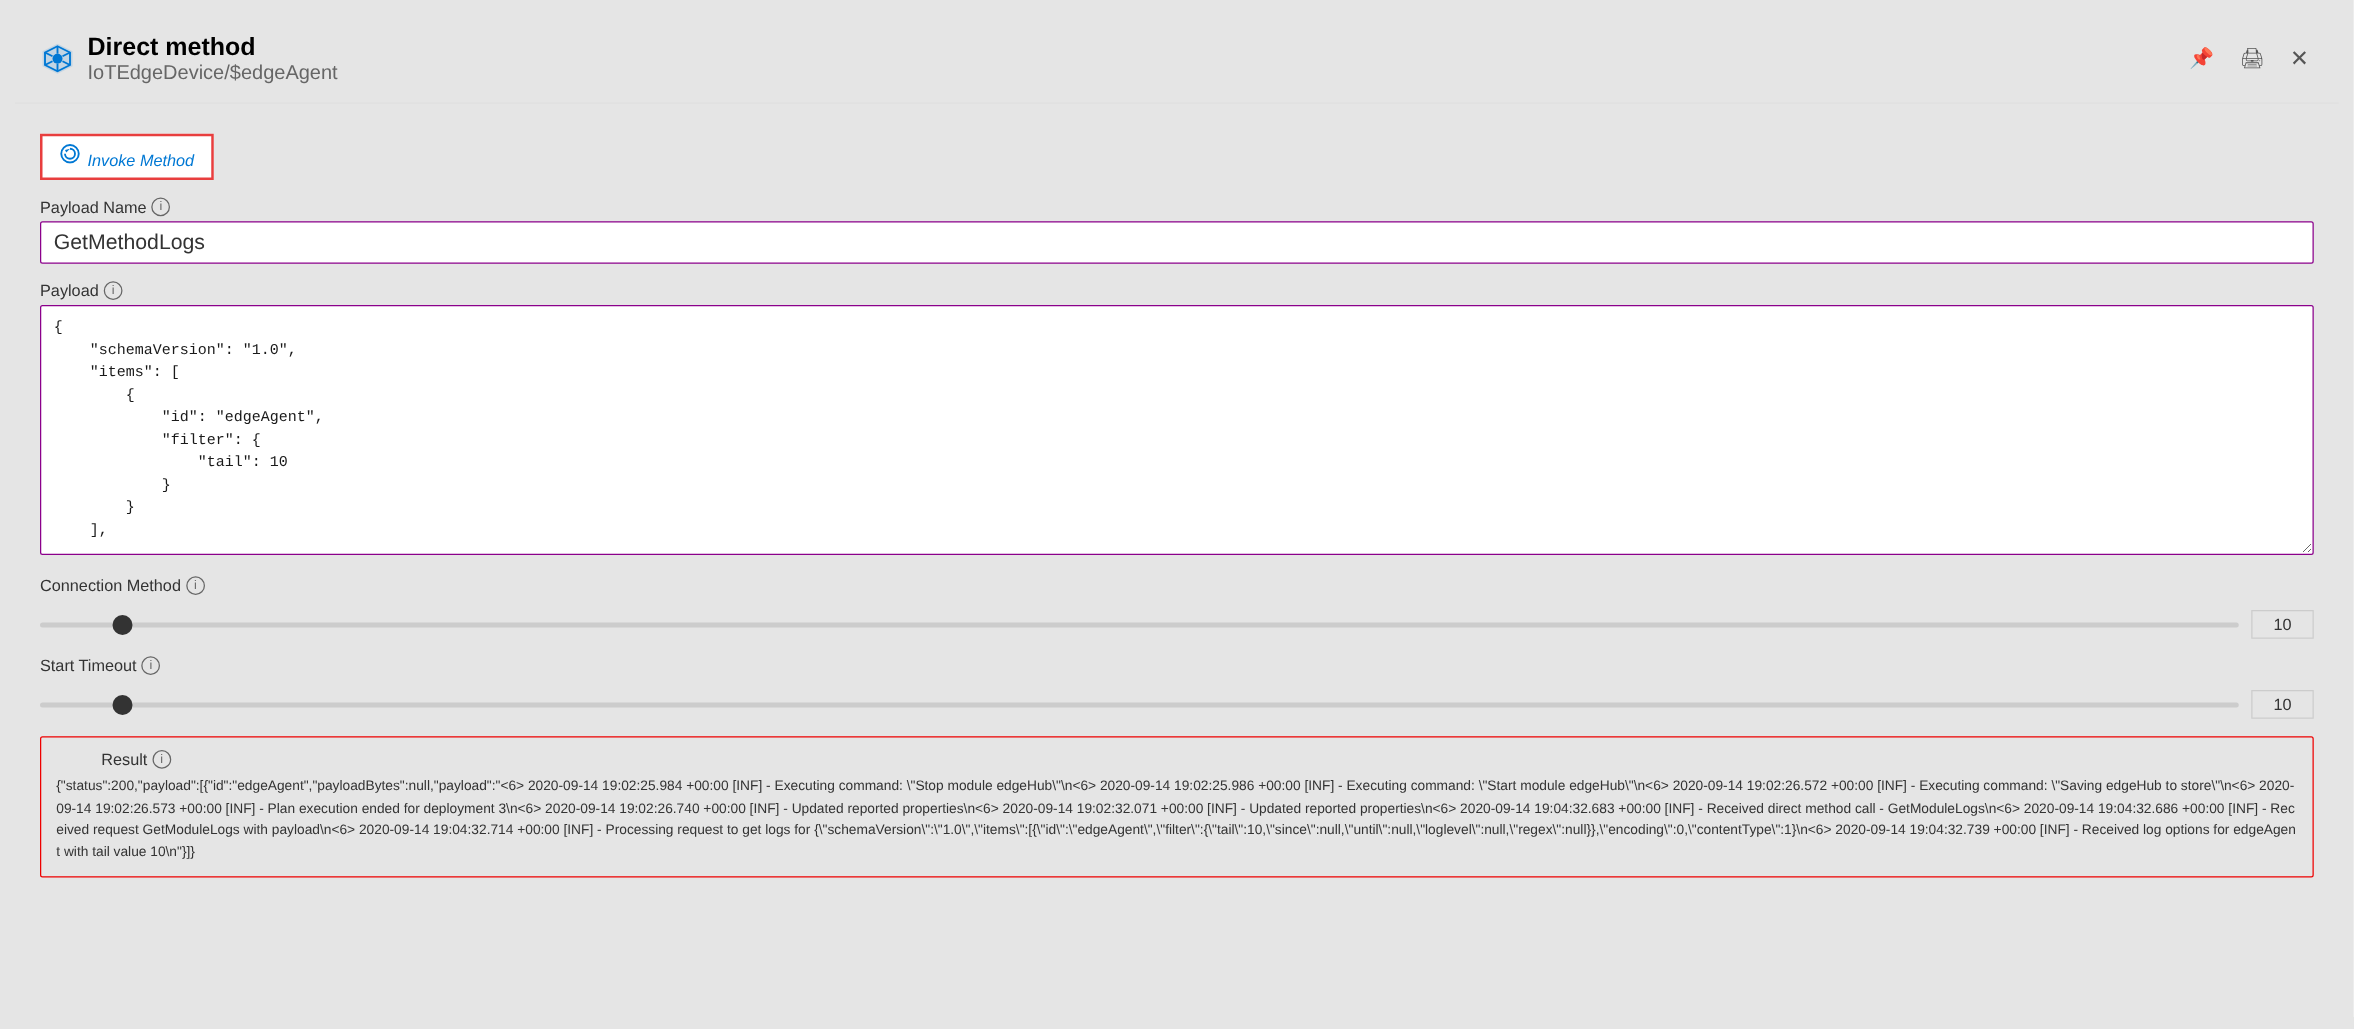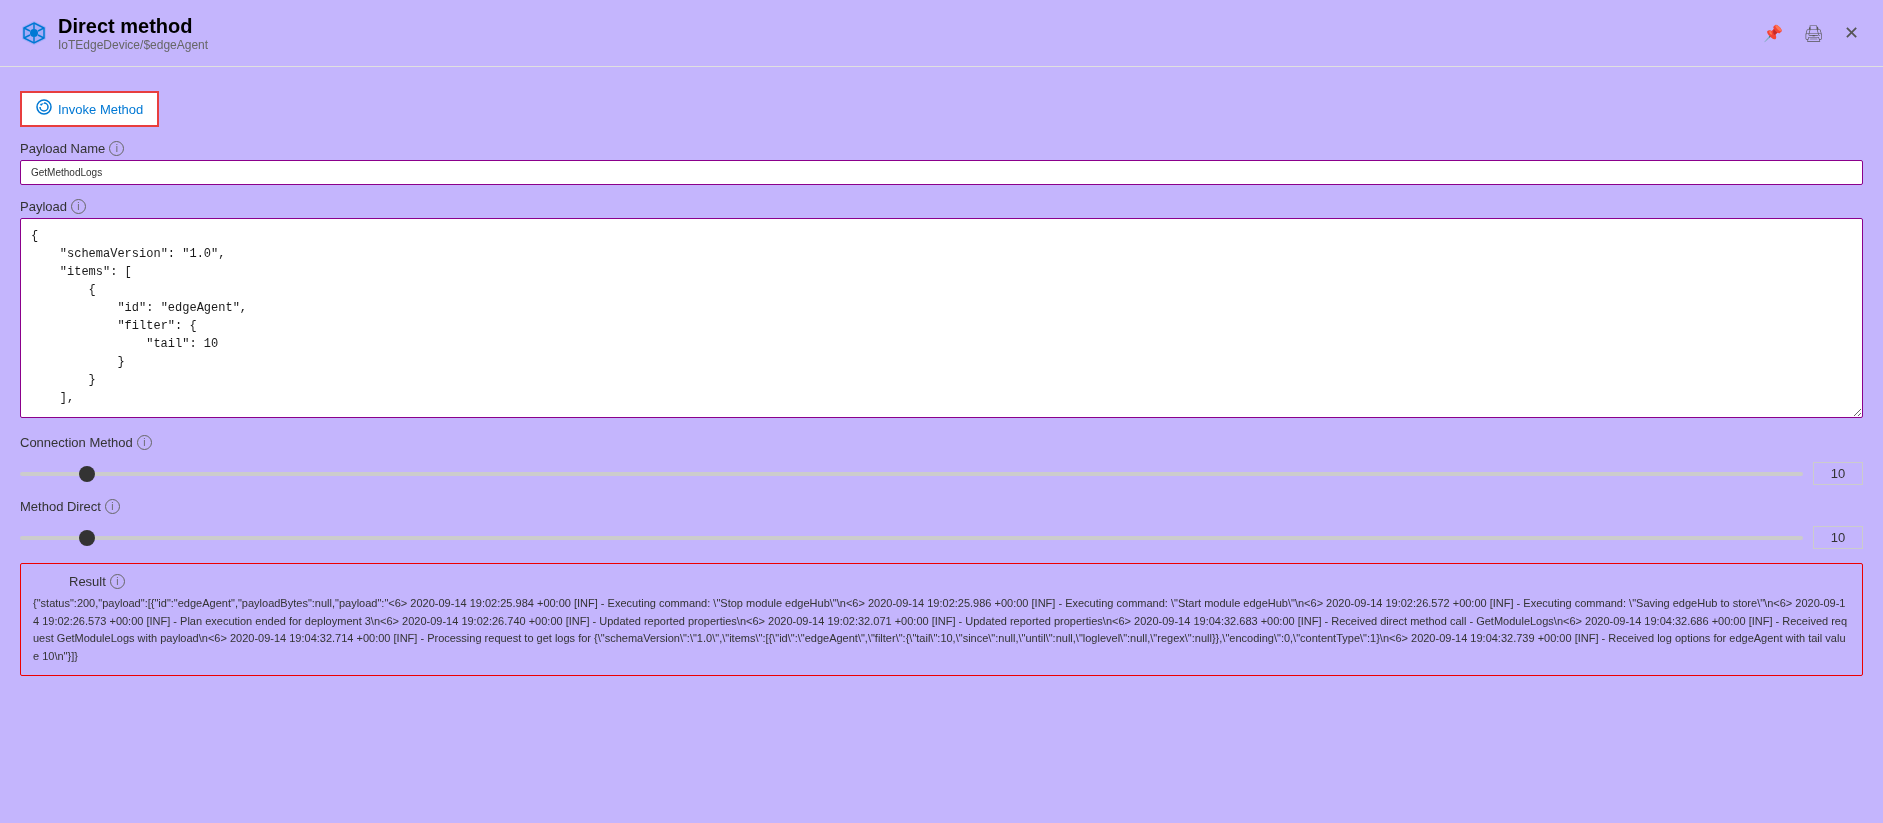--- a/index.html
+++ b/index.html
@@ -9,22 +9,22 @@
       background: #fff;
       color: #333;
       width: 1883px;
       min-height: 823px;
       position: relative;
     }
 
     .panel {
       width: 100%;
       min-height: 823px;
-      background: #c4b5fd;
-      padding: 0;
+      background: #e5e5e5;
+      padding: 12px;
       position: relative;
     }
 
     
     .panel-header {
       display: flex;
       align-items: center;
       padding: 14px 20px 6px 20px;
       border-bottom: none;
       justify-content: space-between;
@@ -47,21 +47,21 @@
     }
 
     .panel-title {
       font-size: 20px;
       font-weight: 600;
       color: #000;
       line-height: 1.2;
     }
 
     .panel-subtitle {
-      font-size: 12px;
+      font-size: 16px;
       color: #666;
     }
 
     .header-icons {
       display: flex;
       align-items: center;
       gap: 12px;
     }
 
     .header-icon-btn {
@@ -81,30 +81,31 @@
     }
 
     
     .panel-content {
       padding: 10px 20px 20px 20px;
     }
 
     
     .invoke-method-btn {
       display: inline-flex;
-      align-items: center;
+      align-items: flex-end;
       gap: 6px;
       border: 2px solid #e83e3e;
       background: #fff;
       color: #0078d4;
       padding: 6px 14px;
       cursor: pointer;
       font-size: 13px;
       font-weight: 500;
       margin-bottom: 14px;
+      font-style: italic;
     }
 
     .invoke-method-btn .btn-icon {
       color: #0078d4;
       font-size: 16px;
     }
 
     
     .field-label {
       font-size: 13px;
@@ -126,21 +127,21 @@
       font-size: 10px;
       color: #666;
       cursor: help;
     }
 
     .text-input {
       width: 100%;
       padding: 6px 10px;
       border: 1px solid #8b008b;
       border-radius: 2px;
-      font-size: 10px;
+      font-size: 17px;
       color: #333;
       outline: none;
       margin-bottom: 14px;
     }
 
     
     .payload-container {
       position: relative;
       margin-bottom: 14px;
     }
@@ -316,21 +317,21 @@
       </div>
       <div class="slider-row">
         <input type="range" class="slider" min="0" max="300" value="10" style="flex: 1 1 0%;">
         <div class="slider-value-box">10</div>
       </div>
     </div>
 
     
     <div class="slider-container">
       <div class="field-label">
-        <span>Method Direct</span>
+        <span>Start Timeout</span>
         <span class="info-icon">i</span>
       </div>
       <div class="slider-row">
         <input type="range" class="slider" min="0" max="300" value="10" style="flex: 1 1 0%;">
         <div class="slider-value-box">10</div>
       </div>
     </div>
 
     
     <div class="result-section">

